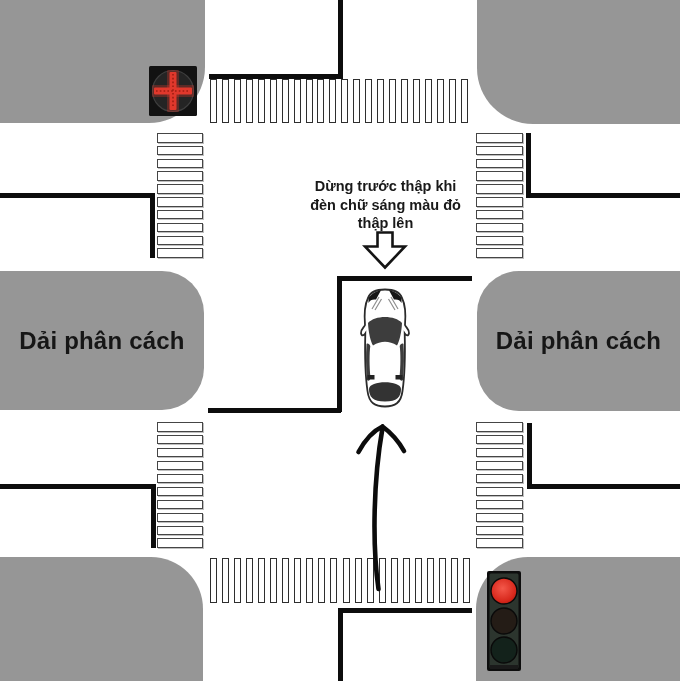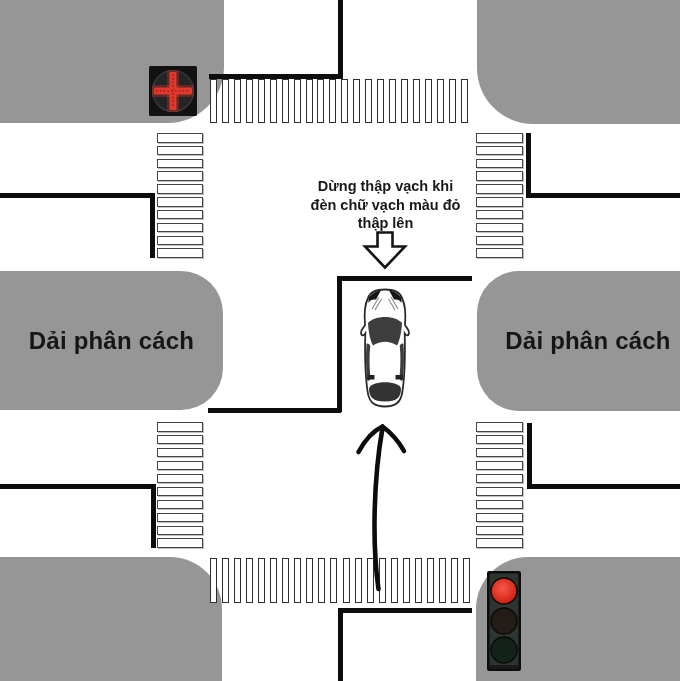--- a/index.html
+++ b/index.html
@@ -1,21 +1,21 @@
 <!DOCTYPE html>
 <html style="--surface-gray: #969696; --line-black: #0d0d0d; --signal-red: #d92a1c; --cross-red: #e0382c;"><head>
 <meta charset="utf-8">
 <style>
   html,body { margin:0; padding:0; background:#fff; }
   #stage {
     position:relative; width:680px; height:681px; overflow:hidden;
     background:#fff; font-family:"Liberation Sans", sans-serif;
   }
   
-  .block { position:absolute; background:var(--surface-gray,#969696); z-index:1;padding-left:19px; }
+  .block { position:absolute; background:var(--surface-gray,#969696); z-index:1; }
   #blk-tl { left:0;   top:0;   width:205px; height:123px; border-bottom-right-radius:56px; }
   #blk-tr { left:477px;top:0;  width:203px; height:124px; border-bottom-left-radius:56px; }
   #blk-ml { left:0;   top:271px; width:204px; height:139px; border-radius:0 42px 42px 0; }
   #blk-mr { left:477px;top:271px; width:203px; height:140px; border-radius:42px 0 0 42px; }
   #blk-bl { left:0;   top:557px; width:203px; height:124px; border-top-right-radius:52px; }
   #blk-br { left:476px;top:557px; width:204px; height:124px; border-top-left-radius:52px; }
   .median-label {
     position:absolute; inset:0; display:flex; align-items:center; justify-content:center;
     font-weight:700; font-size:24px; color:#161616; letter-spacing:.2px;
   }
@@ -186,22 +186,22 @@
       <div class="stripe"></div>
       <div class="stripe"></div>
       <div class="stripe"></div>
       <div class="stripe"></div>
       <div class="stripe"></div>
       <div class="stripe"></div>
       <div class="stripe"></div>
     </div>
 
   <div id="instruction">
-    <div>Dừng thập vạch khi</div>
-    <div>đèn chữ vạch màu đỏ</div>
+    <div>Dừng trước thập khi</div>
+    <div>đèn chữ sáng màu đỏ</div>
     <div>thập lên</div>
   </div>
 
   <div class="icon-abs" id="down-arrow">
     <svg width="46" height="39" viewBox="0 0 46 39">
       <path d="M15.5 1.5 L30.5 1.5 L30.5 15.5 L43 15.5 L23 36.5 L3 15.5 L15.5 15.5 Z" fill="#fff" stroke="#141414" stroke-width="2.6" stroke-linejoin="miter"></path>
     </svg>
   </div>
 
   <div class="icon-abs" id="car">

